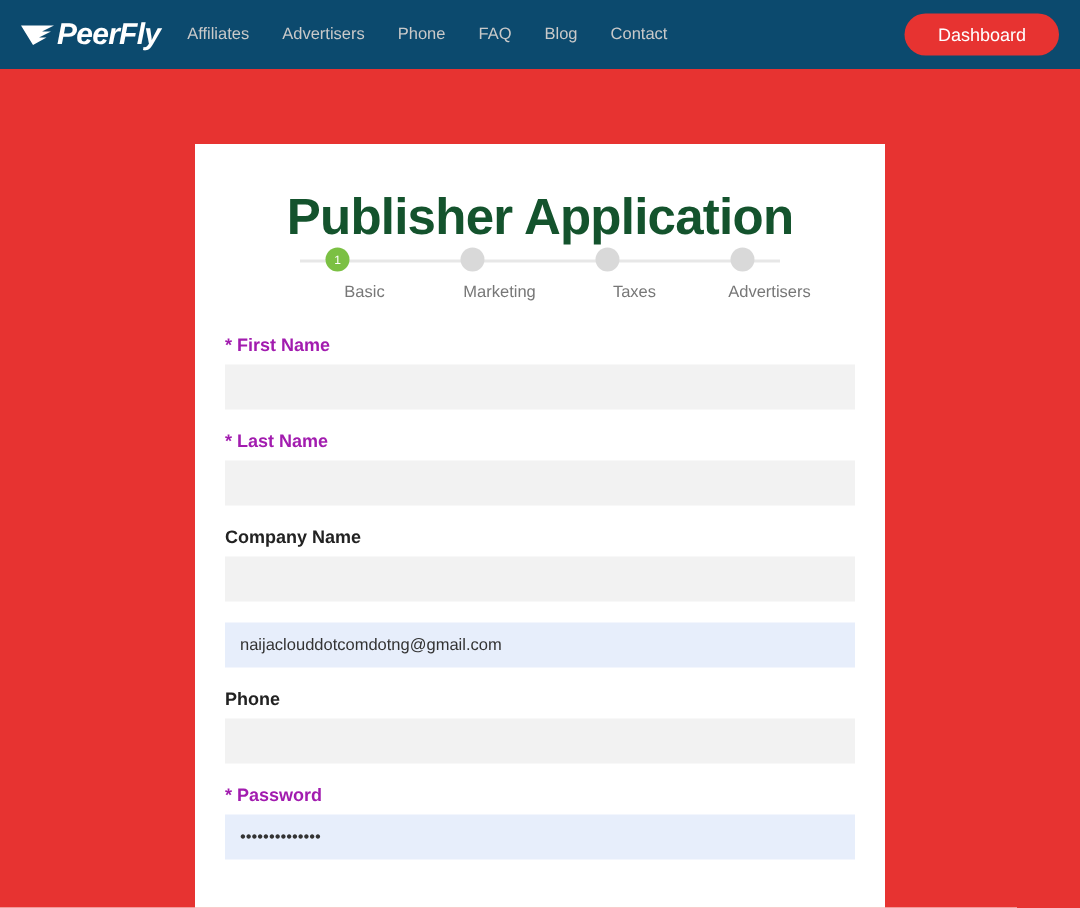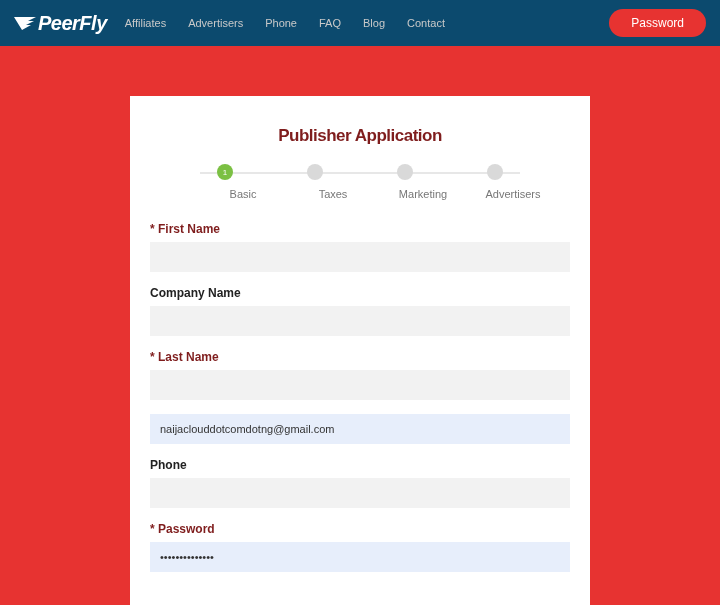--- a/index.html
+++ b/index.html
@@ -50,24 +50,23 @@
     display: flex;
     justify-content: center;
   }
   .card {
     background: #fff;
     width: 460px;
     padding: 30px 20px 40px 20px;
   }
   .title {
     text-align: center;
-    font-size: 17px;
+    font-size: 34px;
     font-weight: 800;
-    color: #7f1d1d;
-    margin-bottom: 18px;
+    color: #14532d;
     letter-spacing: -0.5px;
   }
   .steps {
     display: flex;
     justify-content: space-between;
     align-items: flex-start;
     position: relative;
     margin: 0 40px 22px 40px;
   }
   .steps::before {
@@ -102,21 +101,21 @@
   .step-dot.active { background: #7bc043; }
   .step-label {
     font-size: 11px;
     color: #777;
     margin-left: 36px;
   }
   .form-group { margin-bottom: 14px; }
   .form-label {
     font-size: 12px;
     font-weight: 700;
-    color: #7f1d1d;
+    color: #a21caf;
     display: block;
     margin-bottom: 6px;
   }
   .form-label.nolabel { font-weight: 600; color: #222; }
   .form-input {
     width: 100%;
     border: none;
     background: #f2f2f2;
     height: 30px;
     padding: 0 10px;
@@ -139,58 +138,58 @@
   </div>
   <div class="nav">
     <a class="nav-link">Affiliates</a>
     <a class="nav-link">Advertisers</a>
     <a class="nav-link">Phone</a>
     <a class="nav-link">FAQ</a>
     <a class="nav-link">Blog</a>
     <a class="nav-link">Contact</a>
   </div>
   <div class="spacer"></div>
-  <button class="dash-btn">Password</button>
+  <button class="dash-btn">Dashboard</button>
 </div>
 
 <div class="page">
   <div class="card">
     <h1 class="title">Publisher Application</h1>
 
     <div class="steps">
       <div class="step">
         <div class="step-dot active">1</div>
         <div class="step-label">Basic</div>
       </div>
       <div class="step">
         <div class="step-dot"></div>
+        <div class="step-label">Marketing</div>
+      </div>
+      <div class="step">
+        <div class="step-dot"></div>
         <div class="step-label">Taxes</div>
-      </div>
-      <div class="step">
-        <div class="step-dot"></div>
-        <div class="step-label">Marketing</div>
       </div>
       <div class="step">
         <div class="step-dot"></div>
         <div class="step-label">Advertisers</div>
       </div>
     </div>
 
     <div class="form-group">
       <label class="form-label">* First Name</label>
       <input class="form-input" value="" style="">
     </div>
 
     <div class="form-group">
+      <label class="form-label">* Last Name</label>
+      <input class="form-input" value="" style="">
+    </div>
+
+    <div class="form-group">
       <label class="form-label nolabel">Company Name</label>
-      <input class="form-input" value="" style="">
-    </div>
-
-    <div class="form-group">
-      <label class="form-label">* Last Name</label>
       <input class="form-input" value="" style="">
     </div>
 
     <div class="form-group">
       <input class="form-input autofill" value="naijaclouddotcomdotng@gmail.com" style="">
     </div>
 
     <div class="form-group">
       <label class="form-label nolabel">Phone</label>
       <input class="form-input" value="" style="">

